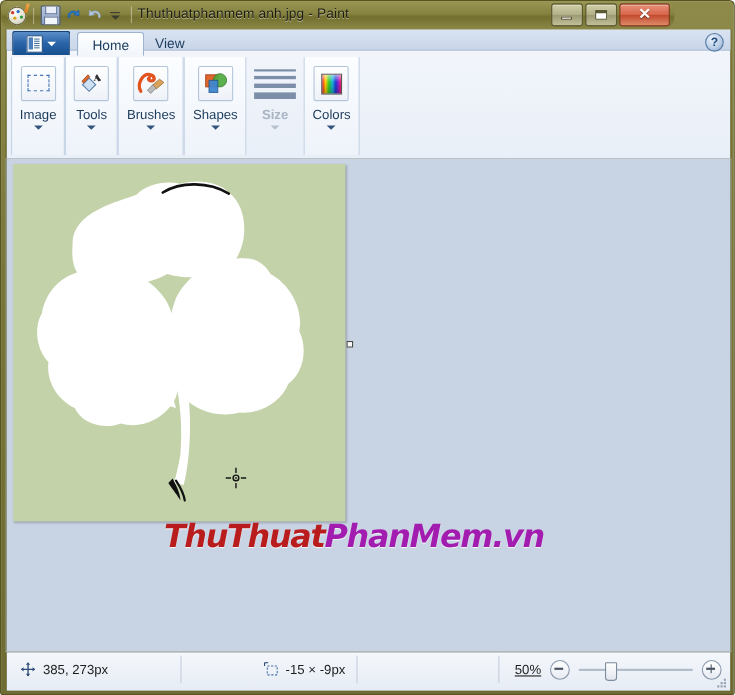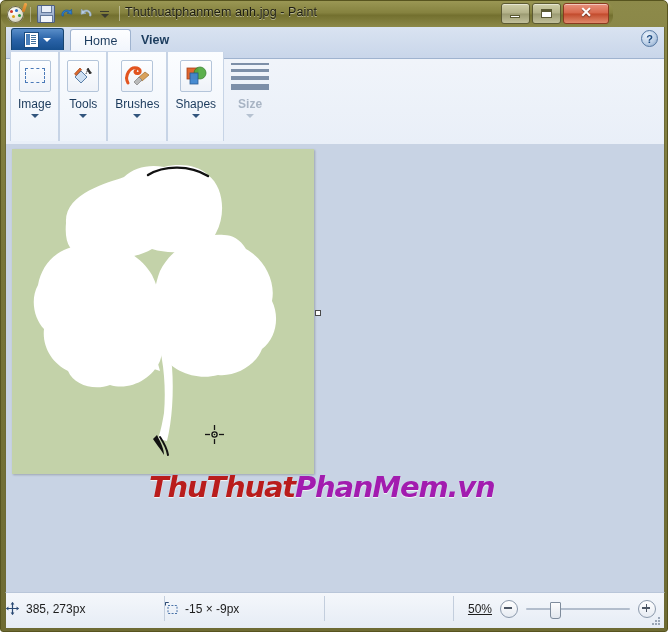--- a/index.html
+++ b/index.html
@@ -183,21 +183,21 @@
     left: 4px; top: 26px;
     width: 660px; height: 117px;
     background: linear-gradient(180deg,#f3f6fb 0%, #e9eff8 100%);
     border-left: 1px solid #6d6a35;
     border-right: 1px solid #6d6a35;
     box-sizing: border-box;
   }
   #tabstrip {
     position: absolute;
     left: 0; top: 0;
-    width: 100%; height: 32px;
+    width: 100%; height: 19px;
     background: linear-gradient(180deg,#d9e3f1 0%, #c9d6ea 100%);
     border-bottom: 1px solid #9fb3cf;
     box-sizing: border-box;
   }
   #appbtn {
     position: absolute;
     left: 5px; top: 1px;
     width: 53px; height: 22px;
     border-radius: 3px 3px 0 0;
     background: linear-gradient(180deg,#5a8ec9 0%, #2a63a8 50%, #17508f 100%);
@@ -439,21 +439,21 @@
     box-sizing: border-box;
   }
   .sb-cell {
     position: absolute;
     top: 0; height: 31px;
     display: flex;
     align-items: center;
     gap: 7px;
     font-size: 12px;
     color: #1d1d1d;
-    padding-left: 0;
+    padding-left: 13px;
     box-sizing: border-box;
   }
   .sb-sep {
     position: absolute;
     top: 3px; width: 1px; height: 25px;
     background: #c3cedd;
   }
   .ico-pos {
     width: 13px; height: 13px; position: relative;
   }
@@ -555,21 +555,21 @@
   </div>
 
   <div id="ribbon">
 
     <div id="tabstrip">
       <div id="appbtn">
         <span class="appbtn-doc"></span>
         <span class="appbtn-caret"></span>
       </div>
       <div class="tab active" style="left:64px;">Home</div>
-      <div class="tab" style="left:122px;font-weight:bold;">View</div>
+      <div class="tab" style="left:122px;">View</div>
       <div id="helpbtn">?</div>
     </div>
 
     <div id="groups">
 
 
       <div class="group">
         <div class="grp-icon">
           <span class="g-select"></span>
         </div>
@@ -626,20 +626,27 @@
             <i style="height:2px;"></i>
             <i style="height:3px;"></i>
             <i style="height:4px;"></i>
             <i style="height:6px;"></i>
           </span>
         </div>
         <div class="grp-label disabled">Size</div>
         <div class="grp-caret disabled"></div>
       </div>
 
+      <div class="group">
+        <div class="grp-icon">
+          <span class="g-colors"></span>
+        </div>
+        <div class="grp-label">Colors</div>
+        <div class="grp-caret"></div>
+      </div>
 
     </div>
   </div>
 
   <div id="workarea">
 
     <div id="canvas-wrap">
       <div id="canvas">
 
         <svg id="clover" width="302" height="325" viewBox="0 0 302 325">
@@ -697,21 +704,21 @@
           <line x1="6.5" y1="0.5" x2="6.5" y2="12.5" stroke="#2b4a74" stroke-width="1.2"></line>
           <line x1="0.5" y1="6.5" x2="12.5" y2="6.5" stroke="#2b4a74" stroke-width="1.2"></line>
           <path d="M6.5 0 L4.6 2.4 L8.4 2.4 Z M6.5 13 L4.6 10.6 L8.4 10.6 Z M0 6.5 L2.4 4.6 L2.4 8.4 Z M13 6.5 L10.6 4.6 L10.6 8.4 Z" fill="#2b4a74"></path>
         </svg>
       </span>
       <span>385, 273px</span>
     </div>
 
     <div class="sb-sep" style="left:158px;"></div>
 
-    <div class="sb-cell" style="left:158px; width:160px;">
+    <div class="sb-cell" style="left:148px; width:160px;justify-content:flex-end;">
       <span class="ico-sel">
         <svg width="14" height="13" viewBox="0 0 14 13">
           <path d="M2 1 L2 0 M2 0 L5 0" stroke="#2b4a74" stroke-width="1" fill="none"></path>
           <path d="M1.5 0.5 L1.5 3.5 M1.5 0.5 L4.5 0.5" stroke="#2b4a74" stroke-width="1" fill="none"></path>
           <rect x="4" y="3.5" width="9" height="8" fill="none" stroke="#4a73a8" stroke-width="1" stroke-dasharray="2 1.4"></rect>
         </svg>
       </span>
       <span>-15 × -9px</span>
     </div>
 

